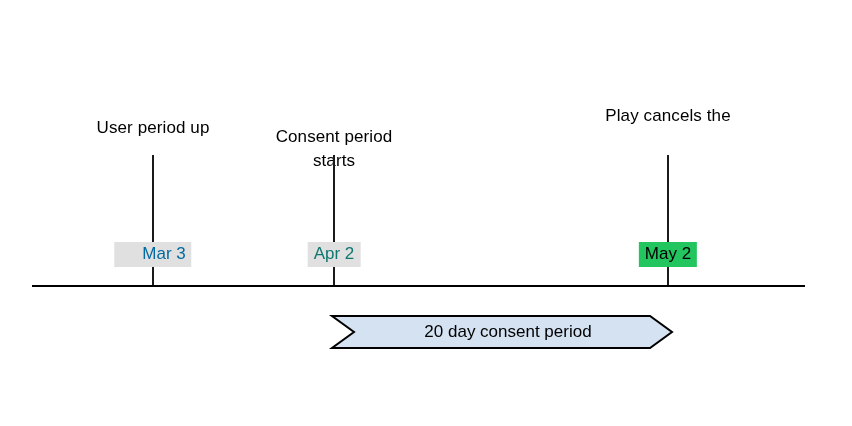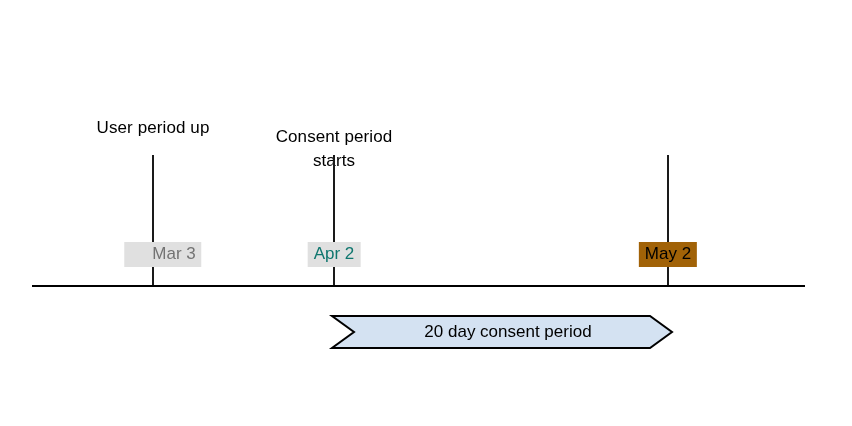--- a/index.html
+++ b/index.html
@@ -87,33 +87,34 @@
 <body>
 
 <div id="canvas">
 
   <div class="axis-line" style="left: 32px; top: 285px; width: 773px; height: 2px; background: rgb(0, 0, 0);"></div>
 
   <div class="event-caption" style="left: 153px; top: 116px; color: rgb(0, 0, 0);">
     <span class="cap-line">User period up</span>
   </div>
   <div class="tick-line" style="left: 152px; top: 155px; height: 130px; background: rgb(26, 26, 26);"></div>
-  <div class="date-chip" style="left: 163px; top: 242px; background: rgb(224, 224, 224); color: #737373; padding-left: 28px;">Mar 3</div>
+  <div class="date-chip" style="left: 153px; top: 242px; background: rgb(224, 224, 224); color: #0369a1; padding-left: 28px;">Mar 3</div>
 
   <div class="event-caption" style="left: 334px; top: 102px; color: rgb(0, 0, 0); margin-top: 23px;">
     <span class="cap-line">Consent period</span>
     <span class="cap-line">starts</span>
   </div>
   <div class="tick-line" style="left: 333px; top: 155px; height: 130px; background: rgb(26, 26, 26);"></div>
   <div class="date-chip" style="left: 334px; top: 242px; background: rgb(224, 224, 224); color: #0f766e;">Apr 2</div>
 
   <div class="event-caption" style="left: 668px; top: 104px; color: rgb(0, 0, 0);">
+    <span class="cap-line">Play cancels the</span>
   </div>
   <div class="tick-line" style="left: 667px; top: 155px; height: 130px; background: rgb(26, 26, 26);"></div>
-  <div class="date-chip" style="left: 668px; top: 242px; background: #a16207; color: rgb(0, 0, 0);">May 2</div>
+  <div class="date-chip" style="left: 668px; top: 242px; background: #22c55e; color: rgb(0, 0, 0);">May 2</div>
 
   <div class="chevron-banner" style="left: 332px; top: 316px; width: 340px; height: 32px;">
     <svg xmlns="http://www.w3.org/2000/svg" width="340" height="32" viewBox="0 0 340 32">
         <polygon points="0,0 318,0 340,16 318,32 0,32 22,16" fill="#d4e2f2" stroke="#000000" stroke-width="2" stroke-linejoin="miter"></polygon>
       </svg>
     <div class="chevron-label">20 day consent period</div>
   </div>
 
 </div>
 

